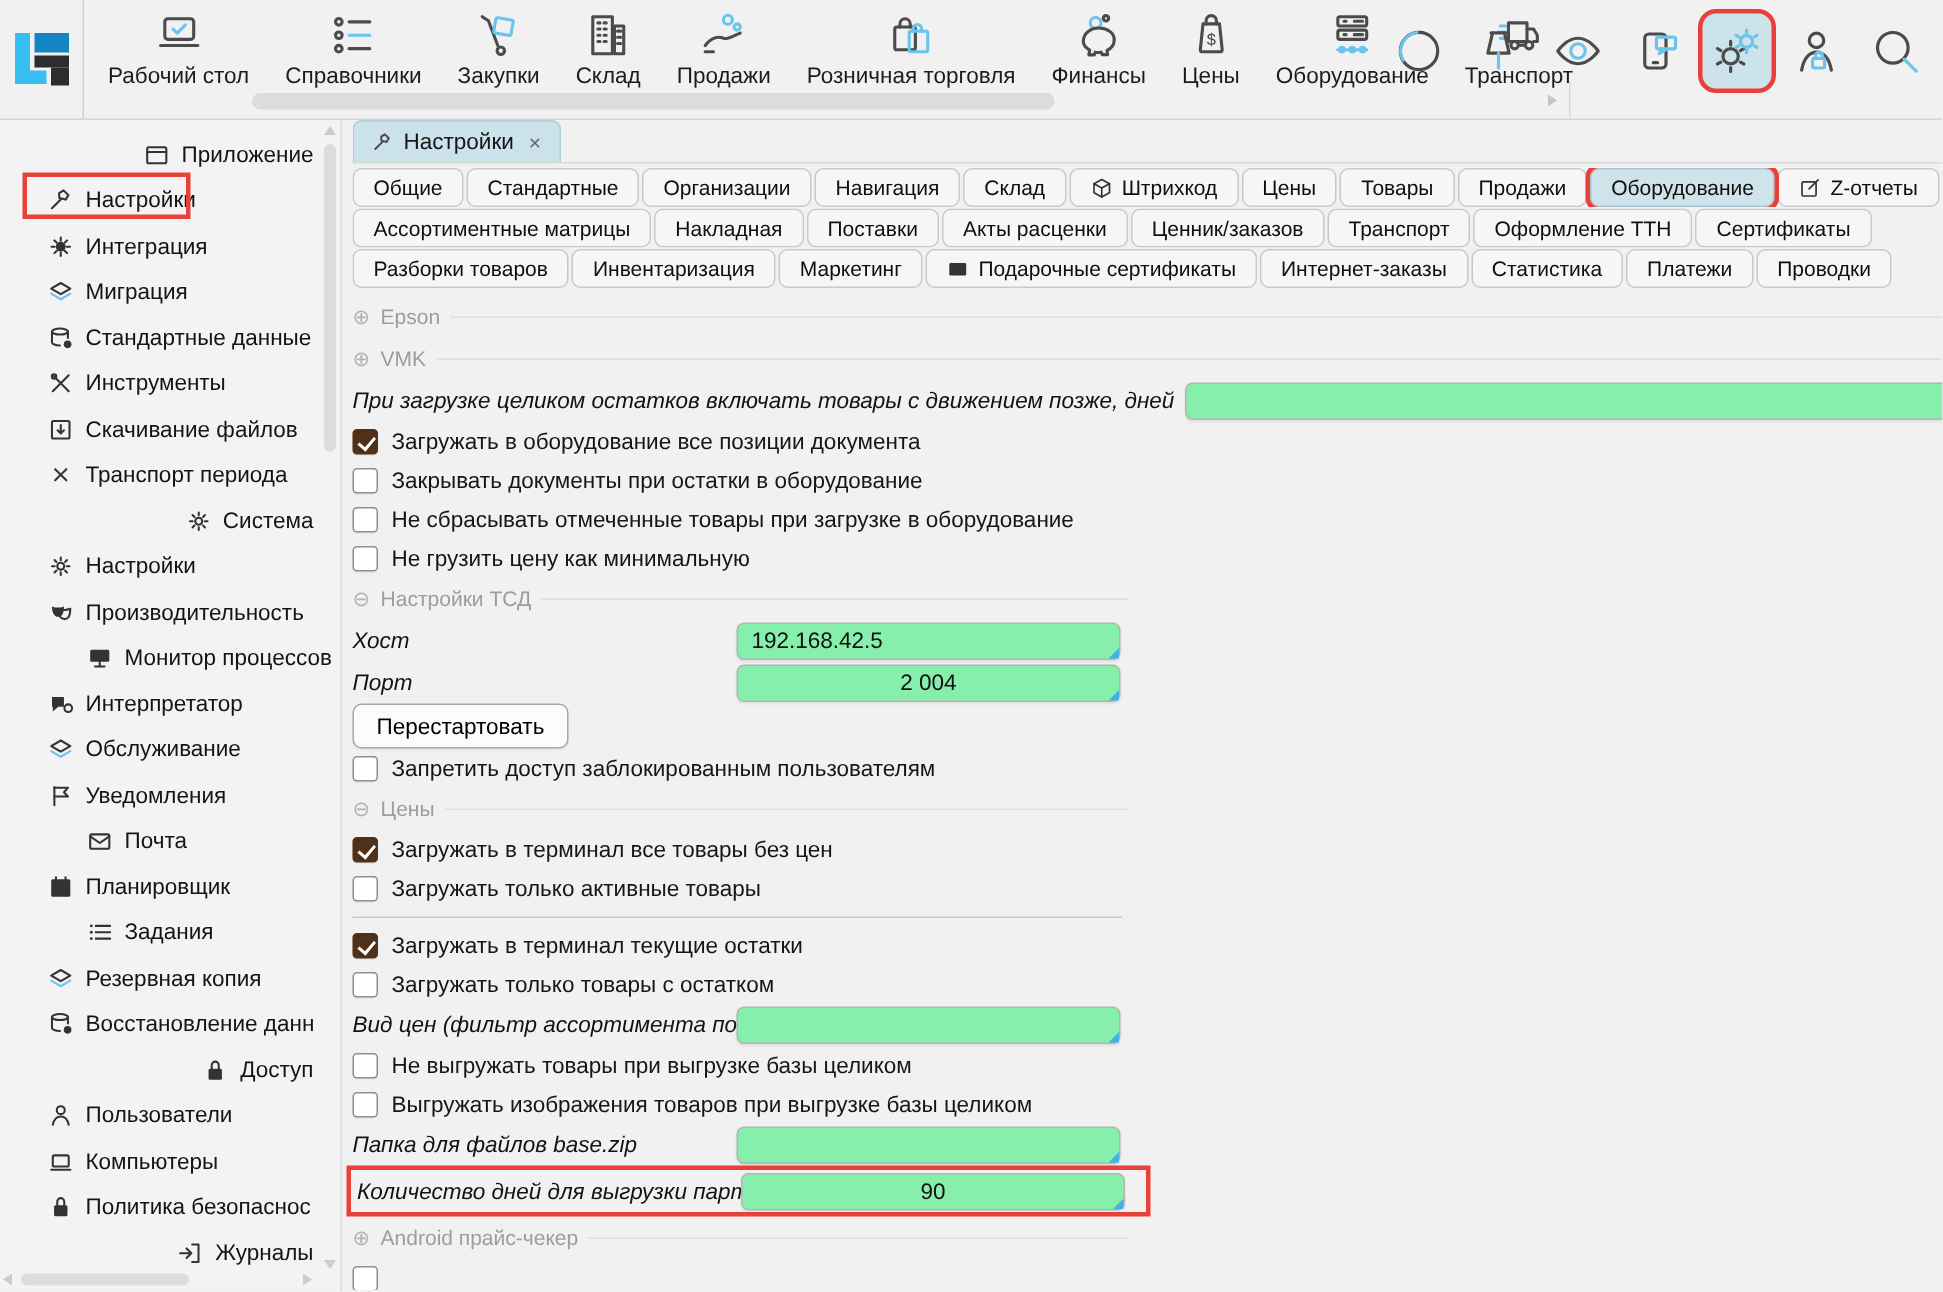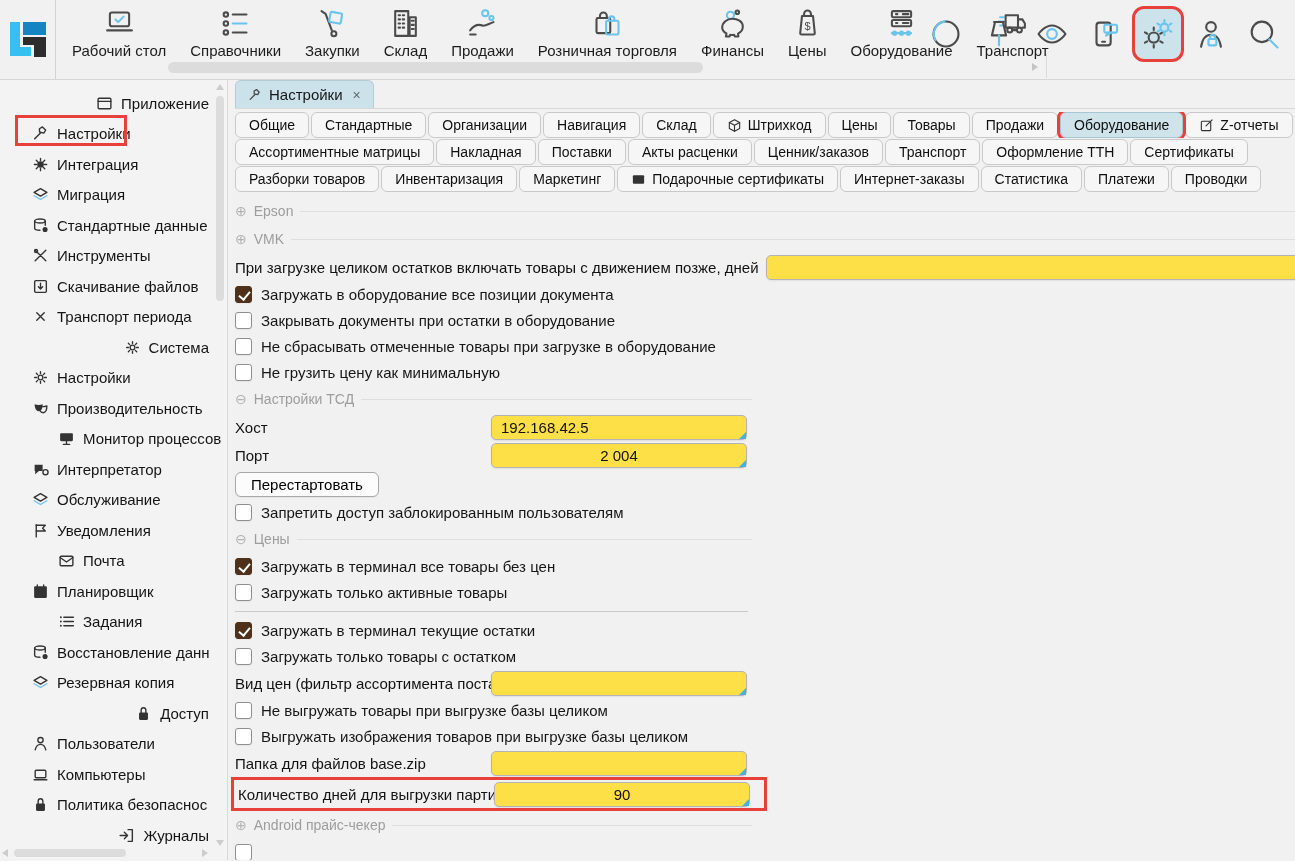--- a/index.html
+++ b/index.html
@@ -79,32 +79,32 @@
   .tico16 svg .f{fill:#333;}
 
   
   .form{padding:4px 0 0 0;font-size:15px;}
   .sec{height:28px;display:flex;align-items:center;color:#9d9d9d;font-size:14px;gap:7px;}
   .sec .pm{font-size:14px;color:#b3b3b3;line-height:1;}
   .sec .line{border-top:1px solid #dedede;height:0;flex:1;margin-top:1px;}
   .sec.short{width:517px;}
   .sec.full{margin-right:0;}
   .fieldrow{height:28px;display:flex;align-items:center;white-space:nowrap;}
-  .flabel{width:256px;flex:none;color:#121212;}
+  .flabel{width:256px;flex:none;color:#121212;font-style:italic;}
   .finp{position:relative;width:256px;height:25px;flex:none;}
   .finp input{width:100%;height:100%;border:1px solid #b3b3b3;border-radius:5px;padding:0 9px;
-              font-family:"Liberation Sans",sans-serif;font-size:15px;background:#fde047;
+              font-family:"Liberation Sans",sans-serif;font-size:15px;background:#86efac;
               box-shadow:0 1px 2px rgba(0,0,0,.07);color:#111;}
   .finp::after{content:"";position:absolute;right:1px;bottom:1px;width:0;height:0;
                border-left:7px solid transparent;border-bottom:7px solid #44b1e4;}
   .finp.r input{text-align:center;}
   .fieldrow.wide .flabel{width:auto;margin-right:7px;}
   .fieldrow.wide .finp{flex:1;margin-right:-8px;}
   .fieldrow.hl{border:3px solid #e8413b;width:536px;height:34px;padding:0 10px 0 4px;margin-left:-4px;}
-  .btnrow{height:30px;display:flex;align-items:center;}
+  .btnrow{height:30px;display:flex;}
   .btn{padding:3px 15px;border:1px solid #a8a8a8;border-radius:6px;background:#fcfcfc;
        font-family:"Liberation Sans",sans-serif;font-size:15px;box-shadow:0 1px 1px rgba(0,0,0,.05);cursor:pointer;}
   .cbrow{height:26px;display:flex;align-items:center;gap:9px;white-space:nowrap;}
   .cb{width:17px;height:17px;border:1px solid #8f8f8f;border-radius:3px;background:#fff;
       box-shadow:0 1px 1px rgba(0,0,0,.05);position:relative;flex:none;cursor:pointer;}
   .cb.on{background:#4e3118;border-color:#4e3118;}
   .cb.on::after{content:"";position:absolute;left:5px;top:2px;width:5px;height:9px;
                 border-right:2px solid #fff;border-bottom:2px solid #fff;transform:rotate(40deg);}
   .hr{height:12px;display:flex;align-items:center;}
   .hr div{width:513px;border-top:1px solid #c9c9c9;}
@@ -476,35 +476,35 @@
             <circle cx="2.7" cy="4" r=".9" class="f"></circle>
             <circle cx="2.7" cy="8" r=".9" class="f"></circle>
             <circle cx="2.7" cy="12" r=".9" class="f"></circle>
           </svg>
         </span>
         <span class="slb">Задания</span>
       </div>
     <div class="si lvl2">
         <span class="sic">
           <svg viewBox="0 0 16 16">
+            <path d="M8 2.5L14 6 8 9.5 2 6z" class="s"></path>
+            <path d="M2 9.2l6 3.5 6-3.5" class="a"></path>
+          </svg>
+        </span>
+        <span class="slb">Резервная копия</span>
+      </div>
+    <div class="si lvl2">
+        <span class="sic">
+          <svg viewBox="0 0 16 16">
             <ellipse cx="7.5" cy="3.8" rx="5" ry="1.9" class="s"></ellipse>
             <path d="M2.5 3.8v6.8c0 1 2.2 1.9 5 1.9M12.5 3.8v4" class="s"></path>
             <circle cx="12.3" cy="11.8" r="2.4" class="f"></circle>
           </svg>
         </span>
         <span class="slb">Восстановление данн</span>
-      </div>
-    <div class="si lvl2">
-        <span class="sic">
-          <svg viewBox="0 0 16 16">
-            <path d="M8 2.5L14 6 8 9.5 2 6z" class="s"></path>
-            <path d="M2 9.2l6 3.5 6-3.5" class="a"></path>
-          </svg>
-        </span>
-        <span class="slb">Резервная копия</span>
       </div>
     <div class="si lvl1">
         <span class="sic">
           <svg viewBox="0 0 16 16">
             <rect x="3.8" y="7" width="8.4" height="7" rx="1" class="f"></rect>
             <path d="M5.8 7V4.8a2.2 2.2 0 014.4 0V7" class="s"></path>
           </svg>
         </span>
         <span class="slb">Доступ</span>
       </div>

